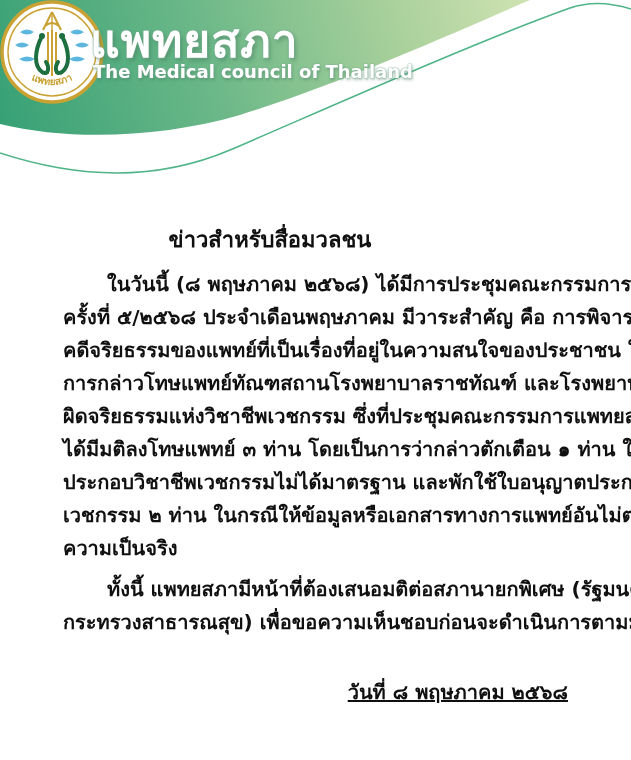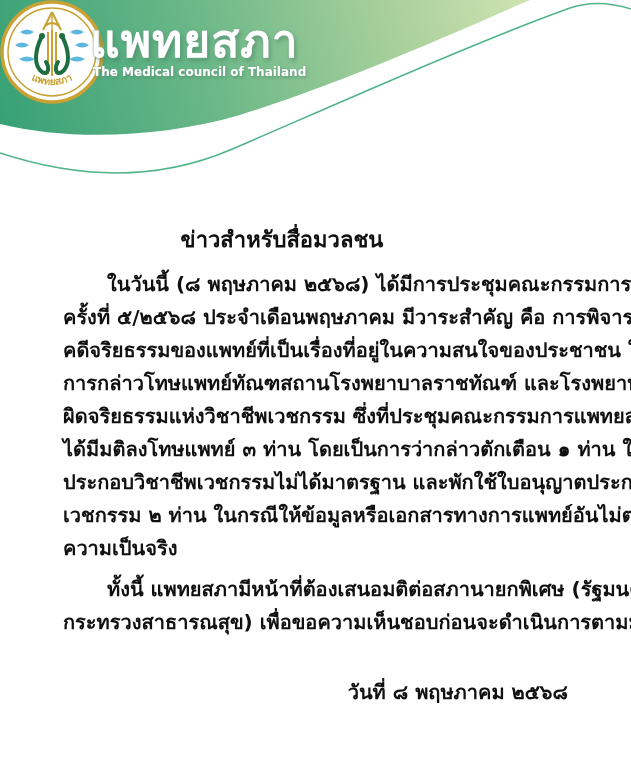--- a/index.html
+++ b/index.html
@@ -15,45 +15,46 @@
   .header svg{position:absolute;left:0;top:0;}
   .seal{position:absolute;left:5px;top:6px;width:104px;height:104px;}
   .wordmark{
     position:absolute;left:90px;top:18px;width:320px;
     color:#ffffff;font-weight:bold;font-size:46px;line-height:46px;
     letter-spacing:1px;
     text-shadow:0 0 1px #7fae97,0 0 2px #7fae97,2px 3px 4px rgba(60,110,85,.45);
   }
   .wordmark-sub{
     position:absolute;left:93px;top:63px;width:320px;
-    color:#ffffff;font-weight:bold;font-size:12px;line-height:18px;
+    color:#ffffff;font-weight:bold;font-size:18px;line-height:18px;
     text-shadow:0 0 1px #7fae97,0 0 2px #7fae97,1px 2px 3px rgba(60,110,85,.45);
+    text-align:center;
   }
 
   
   .doc-title{
-    position:absolute;left:12px;top:222px;width:540px;
+    position:absolute;left:0;top:222px;width:540px;
     text-align:center;font-size:22px;font-weight:bold;color:#101010;
   }
   .body-text{
     position:absolute;left:63px;top:268px;width:505px;
     font-size:20px;font-weight:600;color:#101010;
   }
   .para{margin:0;}
   .para + .para{margin-top:8px;}
   .line{
     min-height:33px;line-height:33px;white-space:nowrap;
     text-align:justify;text-align-last:justify;
   }
   .line.para-end{text-align:left;text-align-last:left;}
   .line.indent{text-indent:44px;}
   .date-line{
     position:absolute;left:63px;top:676px;width:505px;
     font-size:20px;font-weight:600;color:#101010;
-    text-align:right;line-height:33px;
+    text-align:right;line-height:33px;text-decoration:underline;
   }
 </style>
 </head>
 <body>
 
 <div class="page">
 
   <div class="header">
 
     <svg width="631" height="210" viewBox="0 0 631 210" aria-hidden="true">

